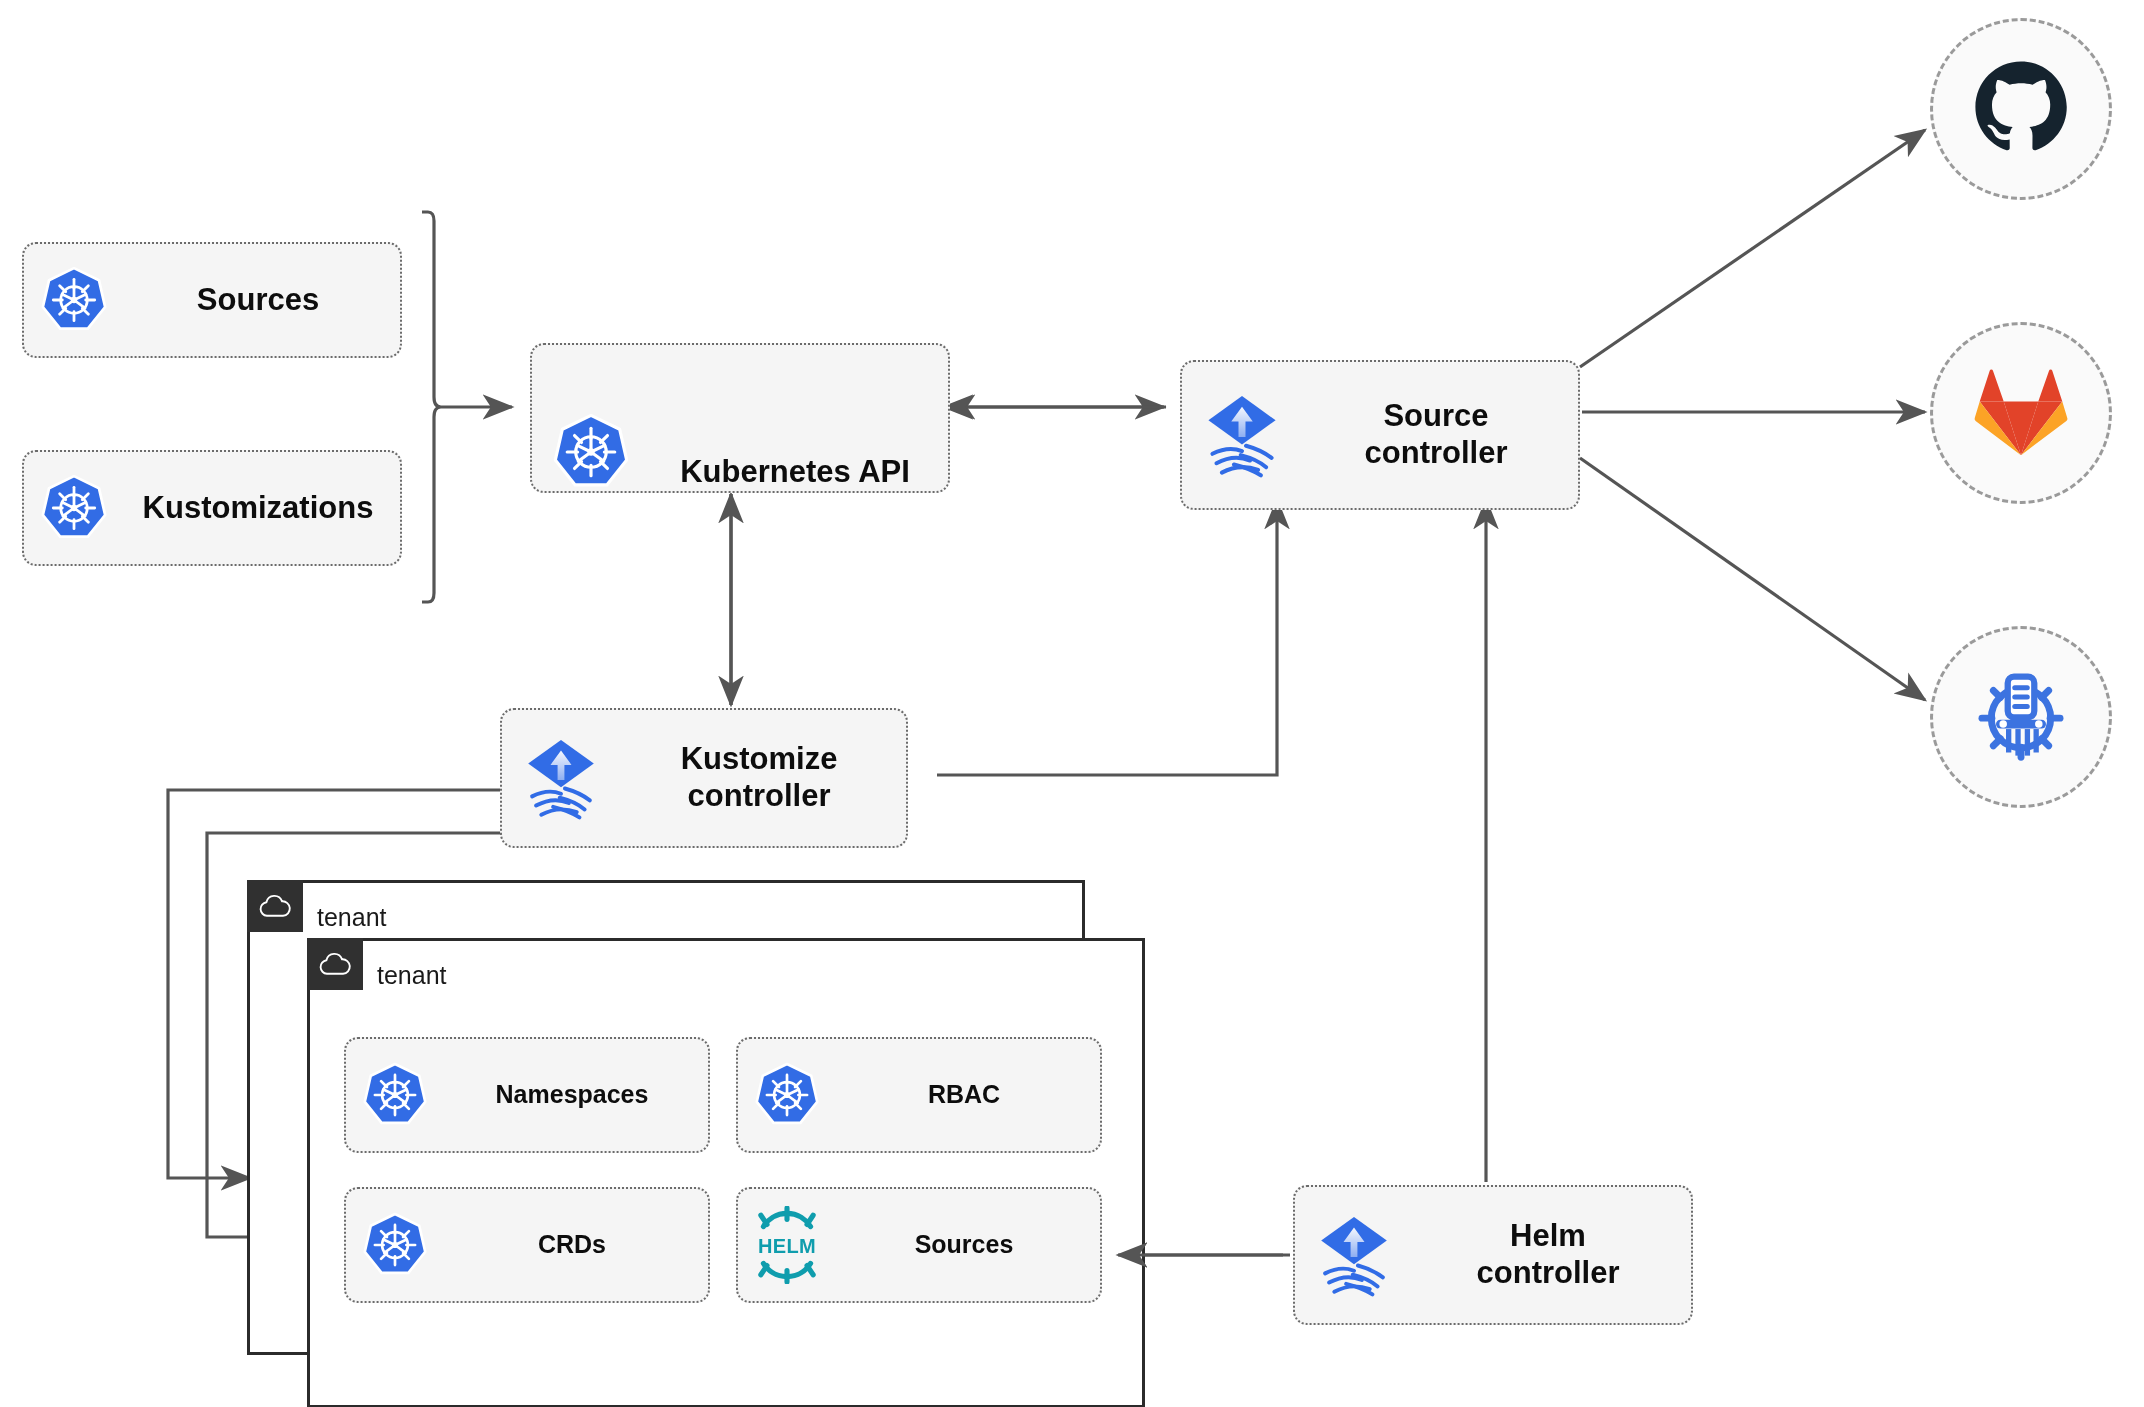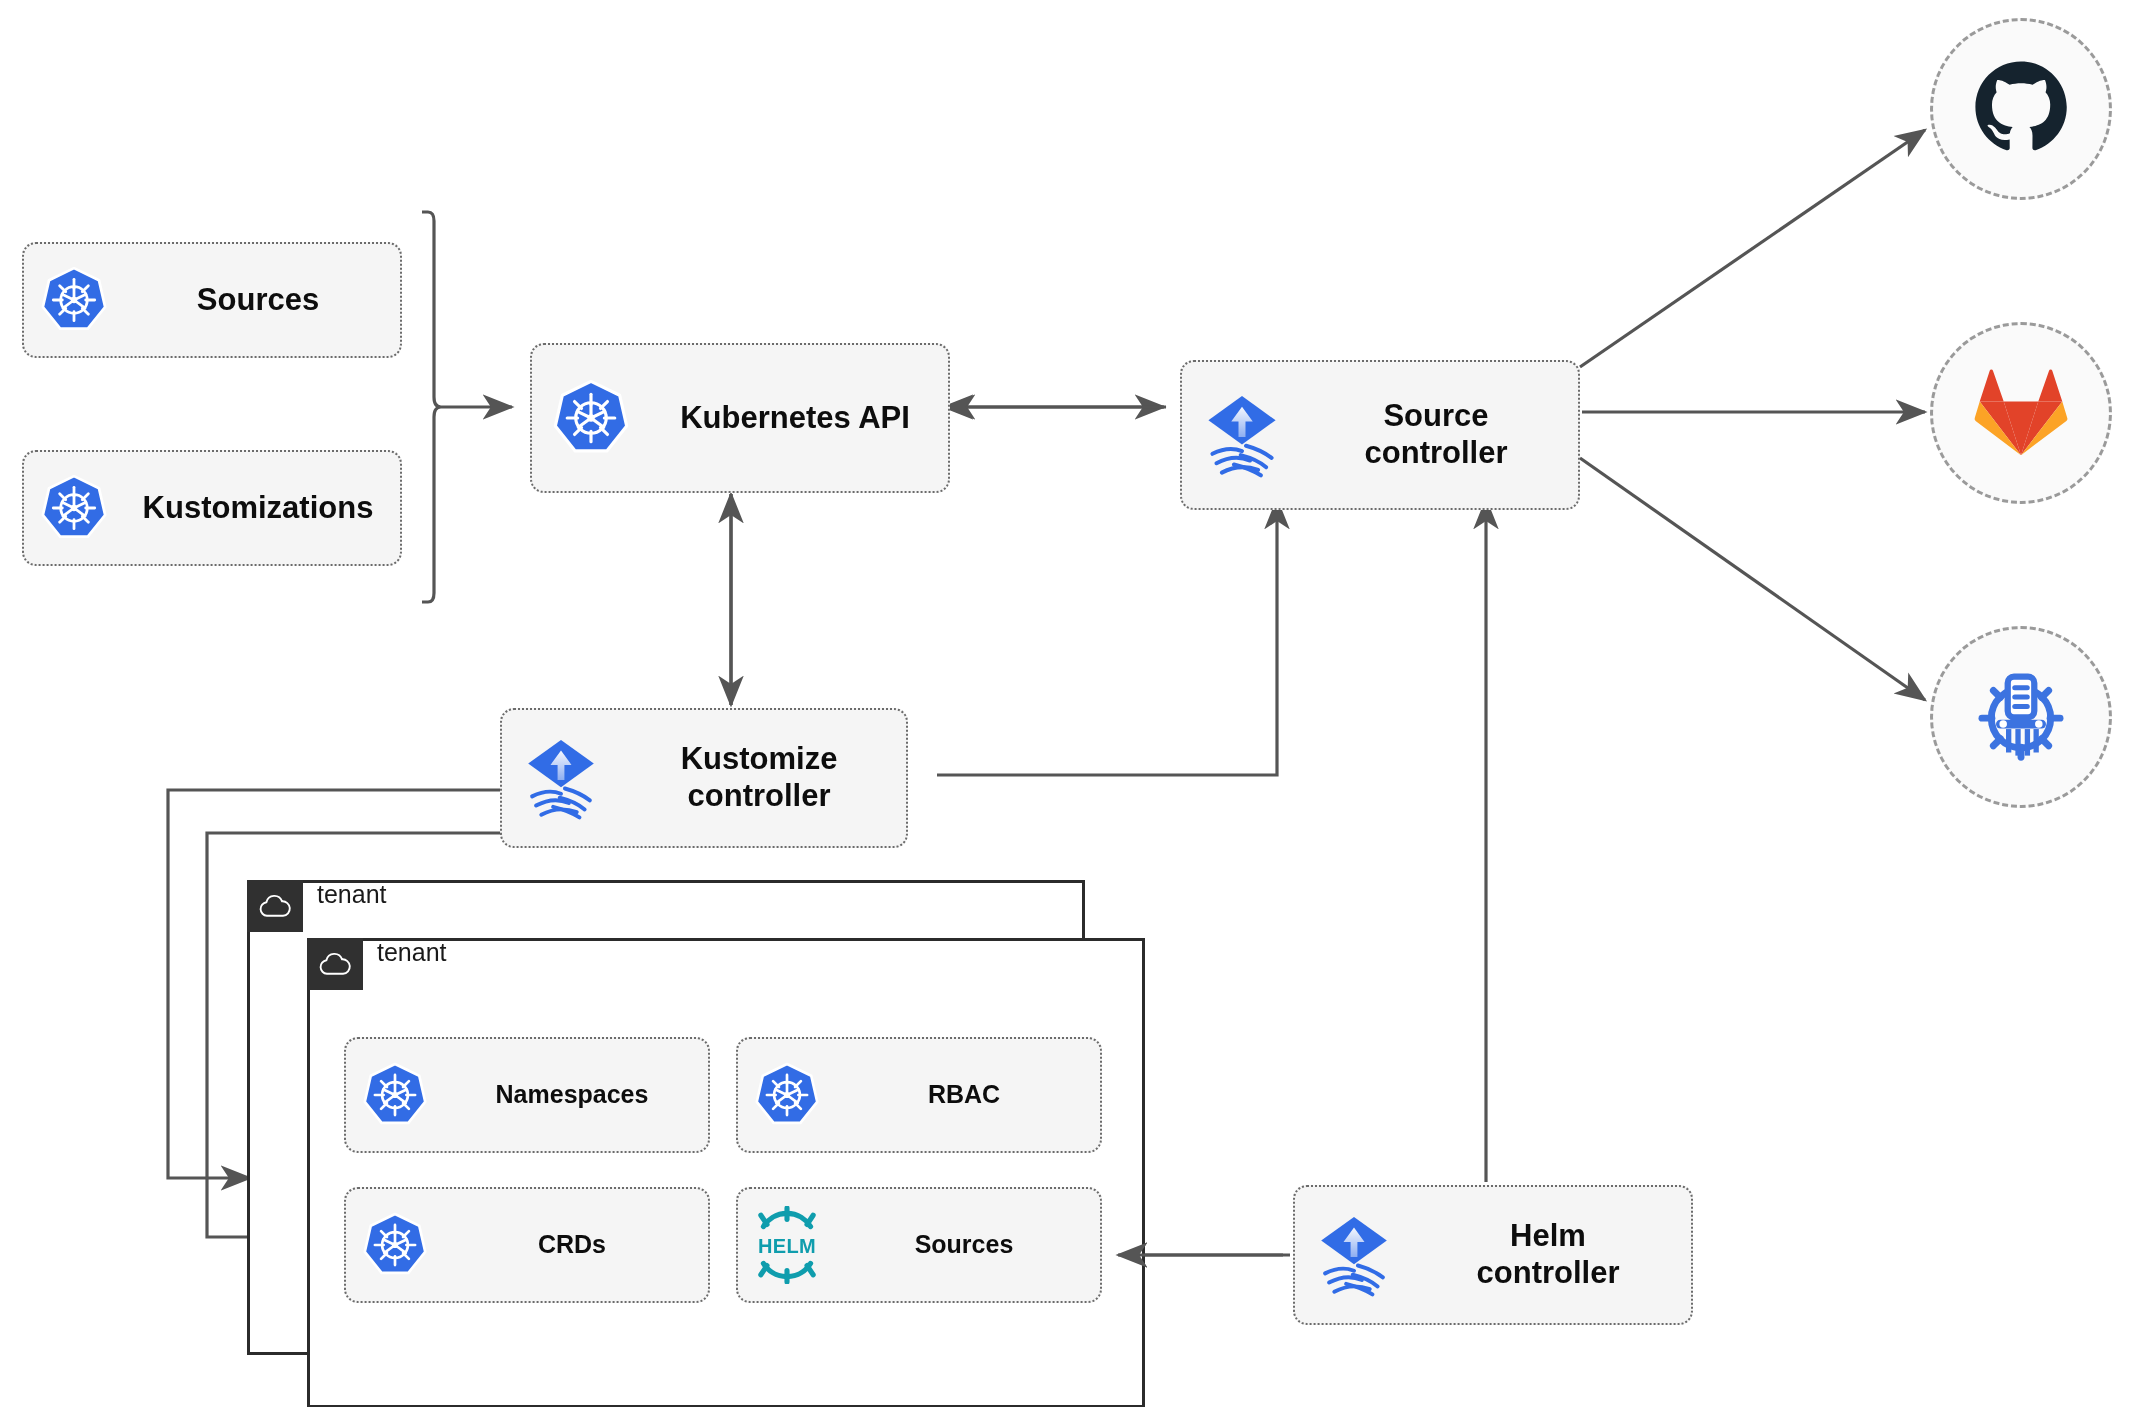--- a/index.html
+++ b/index.html
@@ -50,21 +50,21 @@
   .tenant{
     position:absolute;
     box-sizing:border-box;
     background:#ffffff;
     border:3px solid #2b2b2b;
     z-index:3;
   }
   .tenant .thead{
     position:absolute;left:-3px;top:-3px;
     height:52px;
-    display:flex;align-items:flex-start;
+    display:flex;align-items:flex-end;
     z-index:4;
   }
   .tenant .thead .cloudbox{
     width:56px;height:52px;
     background:#303030;
     display:flex;align-items:center;justify-content:center;
   }
   .tenant .thead .tname{
     padding-left:14px;
     font-size:25px;
@@ -167,21 +167,21 @@
             <line x1="32" y1="32" x2="43.2" y2="26.6"></line>
           <line x1="32" y1="32" x2="42.4" y2="39.6"></line>
             <line x1="32" y1="32" x2="21.6" y2="39.6"></line>
           <line x1="32" y1="32" x2="20.8" y2="26.6"></line>
         </g>
       </svg>
     </span>
     <span class="lbl">Kustomizations</span>
   </div>
 
-  <div class="node" style="left:530px;top:343px;width:420px;height:150px;">
+  <div class="node" style="left:530px;top:343px;width:420px;height:150px;align-items:flex-end;">
     <span class="ico" style="width:118px;">
       <svg width="78" height="78" viewBox="0 0 64 64">
         <polygon points="32,2 55.5,13.3 61.3,38.6 45,59 19,59 2.7,38.6 8.5,13.3" fill="#326ce5" stroke="#ffffff" stroke-width="2.6" stroke-linejoin="round"></polygon>
         <g fill="none" stroke="#ffffff" stroke-width="2.6" stroke-linecap="round">
           <circle cx="32" cy="32" r="12.5"></circle>
           <circle cx="32" cy="32" r="3" fill="#ffffff" stroke="none"></circle>
           <line x1="32" y1="12.5" x2="32" y2="21"></line>
             <line x1="32" y1="43" x2="32" y2="51.5"></line>
           <line x1="12.5" y1="32" x2="21" y2="32"></line>
             <line x1="43" y1="32" x2="51.5" y2="32"></line>

